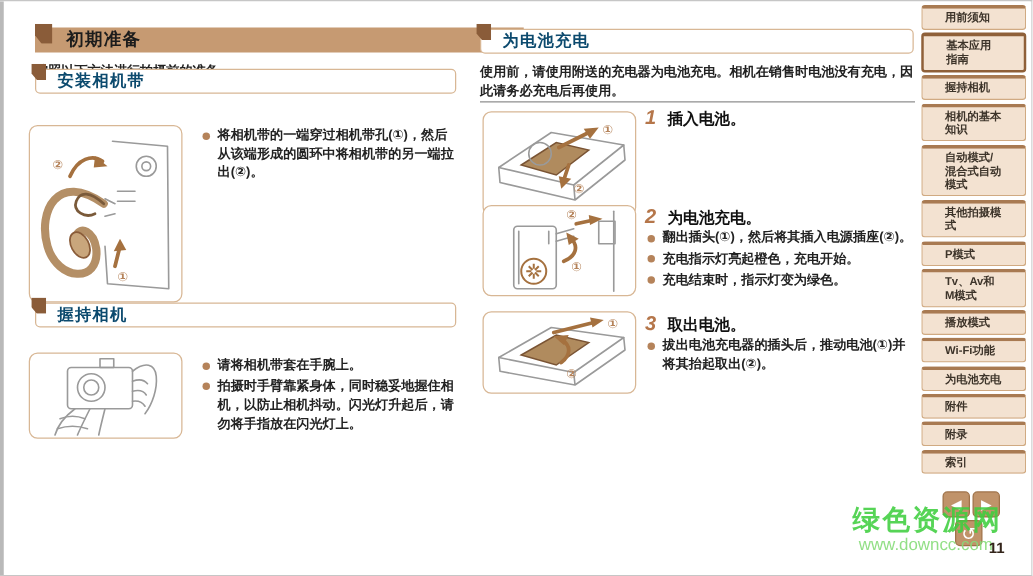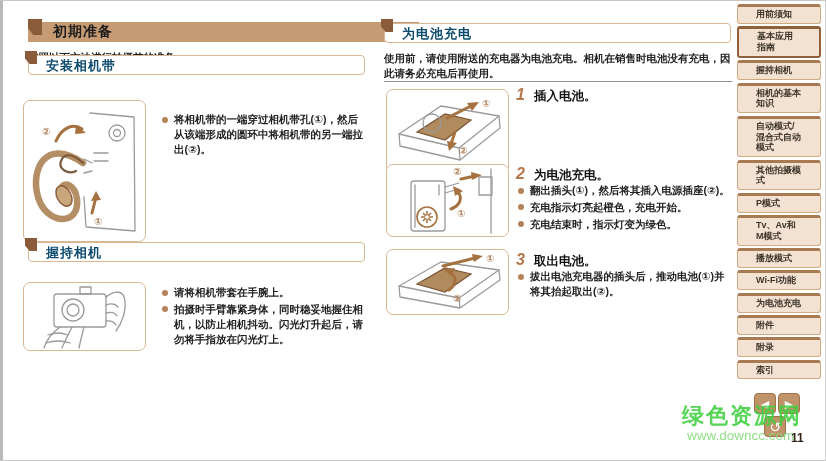--- a/index.html
+++ b/index.html
@@ -77,21 +77,21 @@
       <ellipse cx="40" cy="95" rx="7" ry="11" fill="#c9a67c" stroke="#8a5c39" stroke-width="1.4" transform="rotate(-28 40 95)"></ellipse>
       <path class="tan" style="stroke-width:3;stroke:#a5713f" d="M68,112 L72,96"></path>
       <polygon class="arrow" points="72,90 67,100 77,99"></polygon>
       <text class="mark" x="70" y="124">①</text>
       <path class="tan" style="stroke-width:3;stroke:#a5713f" d="M32,40 C38,26 50,22 58,28"></path>
       <polygon class="arrow" points="62,32 52,24 51,33"></polygon>
       <text class="mark" x="18" y="34">②</text>
     </svg>
   </div>
 
-  <ul class="bullets" style="left:162px;top:100px;width:206px;margin-top:11px;">
+  <ul class="bullets" style="left:162px;top:100px;width:206px;">
     <li>将相机带的一端穿过相机带孔(①)，然后从该端形成的圆环中将相机带的另一端拉出(②)。</li>
   </ul>
 
   <div class="sub-header" style="left:28px;top:241px;width:337px;">
     <span class="fold-icon"></span>
     <span class="hdr-txt">握持相机</span>
   </div>
 
   <div class="illus" style="left:23px;top:281px;width:123px;height:69px;">
     <svg width="121" height="67" viewBox="0 0 121 67">

